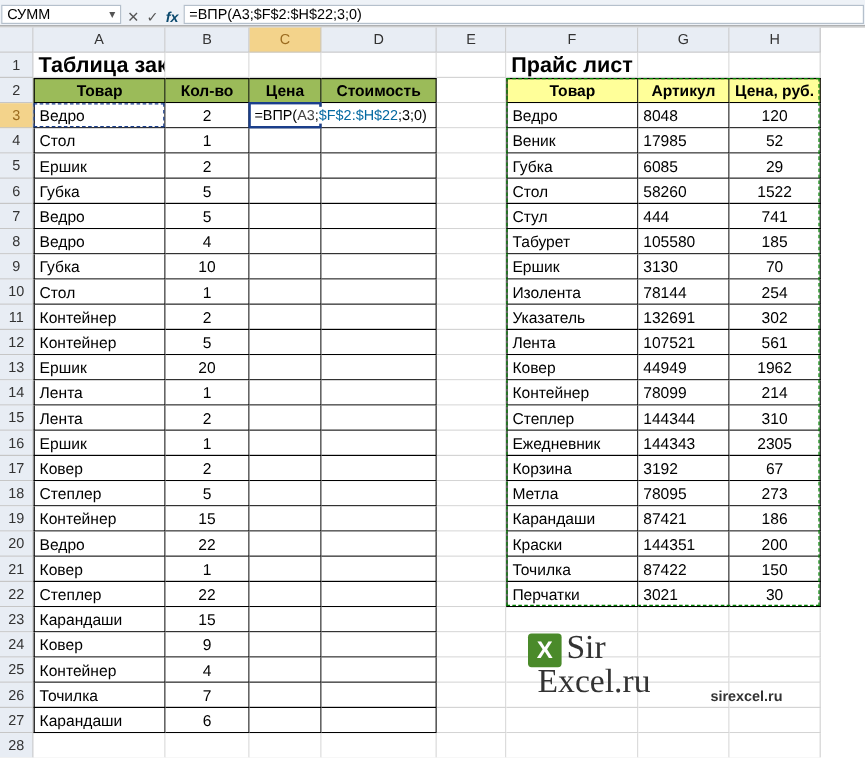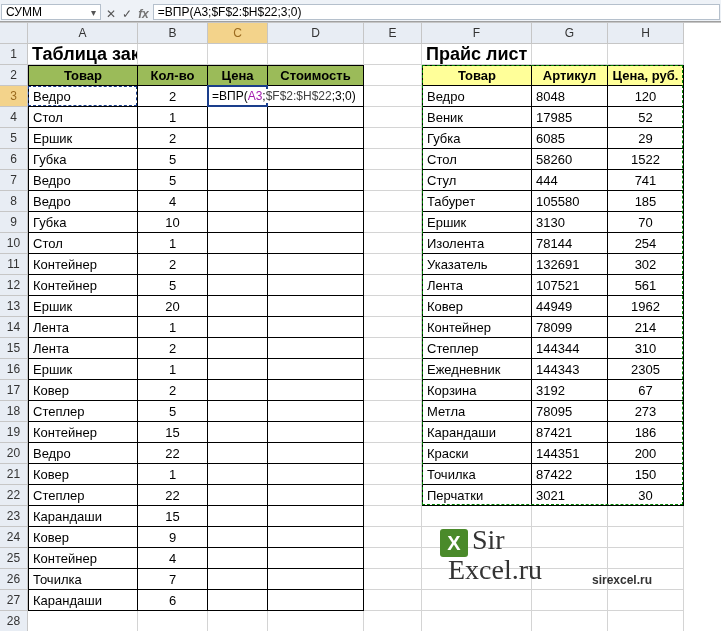--- a/index.html
+++ b/index.html
@@ -31,21 +31,21 @@
   }
   .name-box .dd { color:#555; font-size:10px; }
   .fb-icons {
     display: flex;
     align-items: center;
     padding: 0 4px;
     gap: 6px;
     color: #555;
   }
   .fb-icons span { font-size: 12px; }
-  .fx { font-style: italic; font-weight: bold; font-size: 12px; color:#737373; }
+  .fx { font-style: italic; font-weight: bold; font-size: 12px; color:#0c4a6e; }
   .formula-input {
     flex: 1;
     background: #fff;
     border: 1px solid #b5c0cc;
     margin: 1px 1px 1px 0;
     display: flex;
     align-items: center;
     padding: 0 4px;
     font-size: 12px;
   }
@@ -118,22 +118,22 @@
   }
   .formula-overlay {
     position:absolute;
     font-size:12px;
     background:#fff;
     padding:0 2px;
     white-space:nowrap;
     pointer-events:none;
     z-index:5;
   }
-  .formula-overlay .p1 { color:#a21caf; }
-  .formula-overlay .p2 { color:#404040; }
+  .formula-overlay .p1 { color:#404040; }
+  .formula-overlay .p2 { color:#0369a1; }
   .logo-area {
     position:absolute;
     font-family: "Brush Script MT", cursive;
     font-size: 28px;
     color:#333;
     line-height:0.9;
   }
   .logo-x {
     display:inline-block;
     width:28px;height:28px;

